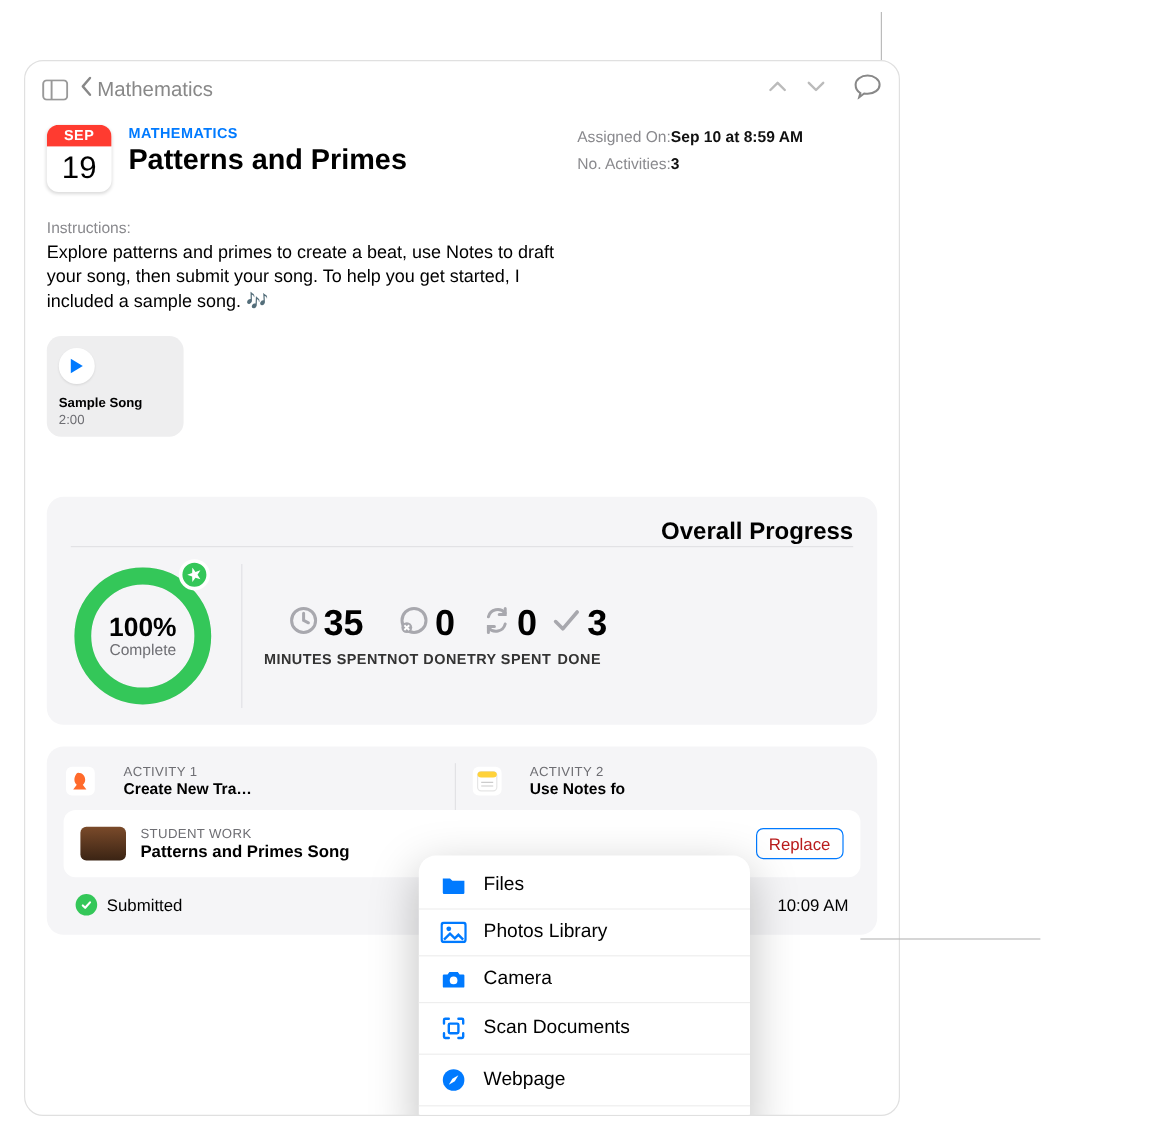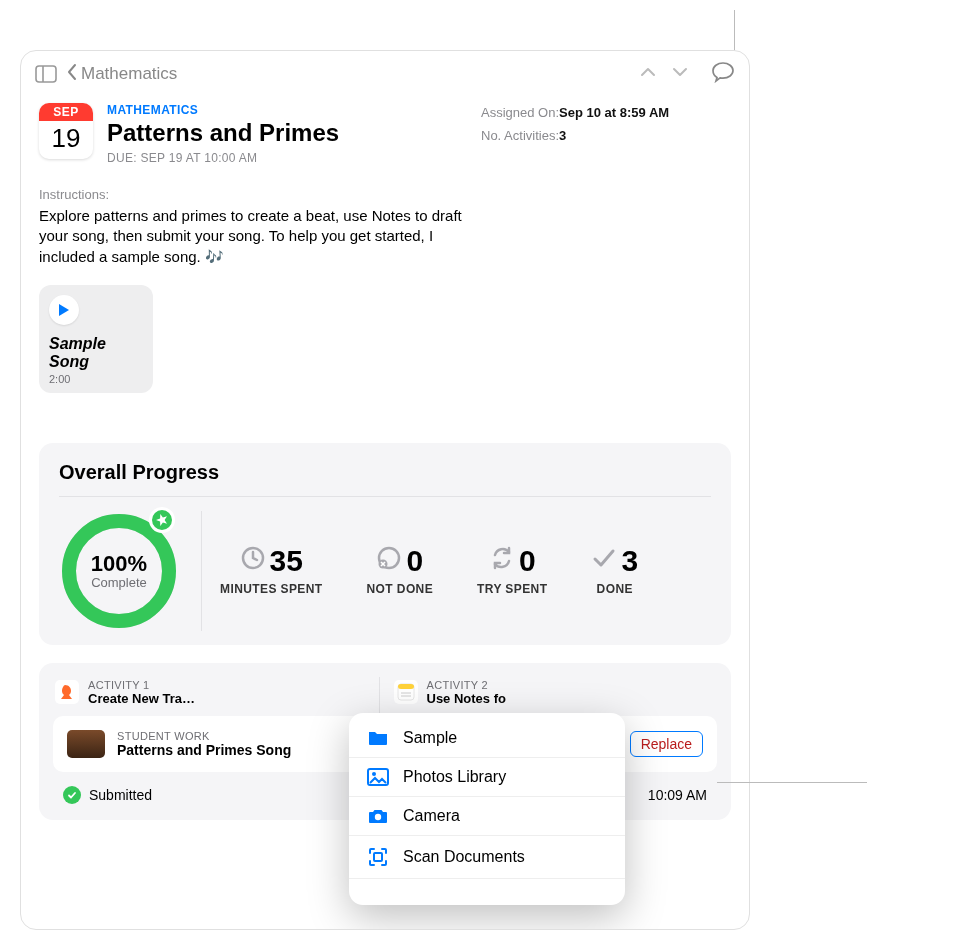--- a/index.html
+++ b/index.html
@@ -34,44 +34,44 @@
   .hrow .v { color:#111; font-weight:600; }
 
   
   .instr-label { padding: 22px 18px 4px 18px; color:#8a8a8e; font-size:13px; }
   .instr-body { padding: 0 40px 0 18px; font-size:15px; line-height:1.35; max-width: 510px; }
 
   
   .attachment { margin: 18px 18px 0 18px; width: 114px; background:#eeeeef; border-radius:12px; padding:10px 10px 8px 10px; }
   .play { width:30px; height:30px; border-radius:50%; background:#fff; display:flex; align-items:center; justify-content:center; box-shadow: 0 1px 2px rgba(0,0,0,.1); }
   .play svg { display:block; }
-  .att-name { font-size:16px; font-weight:700; margin-top:10px;font-style:italic; }
+  .att-name { font-size:11px; font-weight:700; margin-top:10px; }
   .att-dur { font-size:11px; color:#6e6e73; margin-top:2px; }
 
   
   .card { margin: 50px 18px 0 18px; background:#f5f5f7; border-radius:14px; padding:18px 20px 14px 20px; }
-  .card-title { font-size:20px; font-weight:700; padding-bottom:12px; border-bottom:1px solid #e2e2e5; }
+  .card-title { font-size:20px; font-weight:700; padding-bottom:0; border-bottom:1px solid #e2e2e5;text-align:right; }
   .progress-row { display:flex; align-items:center; padding-top:14px; }
   .ring-wrap { position:relative; width:120px; height:120px; }
   .ring-wrap svg { transform: rotate(-90deg); }
   .ring-center { position:absolute; inset:0; display:flex; flex-direction:column; align-items:center; justify-content:center; }
   .ring-pct { font-size:22px; font-weight:700; }
   .ring-lbl { font-size:13px; color:#6e6e73; margin-top:-2px; }
   .star-badge { position:absolute; top:-4px; right:4px; width:26px; height:26px; border-radius:50%; background:#34c759; border:3px solid #fff; display:flex; align-items:center; justify-content:center; color:#fff; }
   .vdiv { width:1px; background:#e2e2e5; align-self:stretch; margin:0 18px 0 22px; }
-  .stats { display:flex; gap: 44px; }
+  .stats { display:flex; }
   .stat { text-align:center; }
   .stat-top { display:flex; align-items:center; justify-content:center; gap:4px; font-size:30px; font-weight:700; line-height:1; }
   .stat-top .ic { color:#a8a8ae; }
   .stat-lbl { font-size:12px; font-weight:700; letter-spacing:.4px; margin-top:6px; color:#333; }
 
   
   .card2 { margin: 18px 18px 0 18px; background:#f5f5f7; border-radius:14px; padding:14px 14px 14px 14px; position:relative; }
   .acts { display:flex; gap: 0; }
-  .act { flex:1; display:flex; align-items:center; gap:9px; padding: 2px 8px 10px 2px; }
+  .act { flex:1; display:flex; align-items:center; gap:24px; padding: 2px 8px 10px 2px; }
   .act + .act { border-left:1px solid #e2e2e5; padding-left:14px; }
   .act-icon { width:24px; height:24px; border-radius:5px; display:flex; align-items:center; justify-content:center; }
   .act-icon.gb { background:#fff; }
   .act-icon.notes { background:#fff; }
   .act-meta .k { font-size:11px; color:#6e6e73; letter-spacing:.3px;}
   .act-meta .n { font-size:13px; font-weight:700;}
 
   .work { background:#fff; border-radius:10px; padding:14px 14px; display:flex; align-items:center; gap:12px; }
   .work-thumb { width:38px; height:28px; border-radius:5px; background:linear-gradient(#7a4a2a,#3b2414); }
   .work-meta .k { font-size:11px; color:#6e6e73; letter-spacing:.3px;}
@@ -132,21 +132,20 @@
   </div>
 
   <div class="header">
     <div class="cal">
       <div class="cal-top">SEP</div>
       <div class="cal-day">19</div>
     </div>
     <div class="hcenter">
       <div class="subject">MATHEMATICS</div>
       <div class="title">Patterns and Primes</div>
-      <div class="due">DUE: SEP 19 AT 10:00 AM</div>
     </div>
     <div class="hright">
       <div class="hrow">
         <span>Assigned On:</span>
         <span class="v">Sep 10 at 8:59 AM</span>
       </div>
       <div class="hrow">
         <span>No. Activities:</span>
         <span class="v">3</span>
       </div>
@@ -292,21 +291,21 @@
     </div>
   </div>
 
   <div class="menu">
     <div class="mitem">
       <span class="mi">
         <svg width="22" height="18" viewBox="0 0 22 18">
             <path d="M2 3h6l2 2h10v10a1 1 0 0 1-1 1H3a1 1 0 0 1-1-1V3z" fill="#007aff"></path>
           </svg>
       </span>
-      <span>Sample</span>
+      <span>Files</span>
     </div>
     <div class="mitem">
       <span class="mi">
         <svg width="22" height="18" viewBox="0 0 22 18">
             <rect x="1" y="1" width="20" height="16" rx="2" fill="none" stroke="#007aff" stroke-width="2"></rect>
             <circle cx="7" cy="6" r="2" fill="#007aff"></circle>
             <path d="M3 15l5-5 4 4 3-3 4 4" fill="none" stroke="#007aff" stroke-width="2"></path>
           </svg>
       </span>
       <span>Photos Library</span>
@@ -323,20 +322,29 @@
     <div class="mitem">
       <span class="mi">
         <svg width="22" height="22" viewBox="0 0 22 22">
             <path d="M3 7V4a1 1 0 0 1 1-1h3M19 7V4a1 1 0 0 0-1-1h-3M3 15v3a1 1 0 0 0 1 1h3M19 15v3a1 1 0 0 1-1 1h-3" fill="none" stroke="#007aff" stroke-width="2" stroke-linecap="round"></path>
             <rect x="7" y="7" width="8" height="8" rx="1" fill="none" stroke="#007aff" stroke-width="2"></rect>
           </svg>
       </span>
       <span>Scan Documents</span>
     </div>
     <div class="mitem">
+      <span class="mi">
+        <svg width="22" height="22" viewBox="0 0 22 22">
+            <circle cx="11" cy="11" r="9" fill="#007aff"></circle>
+            <polygon points="15,7 12,12 7,15 10,10" fill="#fff"></polygon>
+          </svg>
+      </span>
+      <span>Webpage</span>
+    </div>
+    <div class="mitem">
       
       
     </div>
   </div>
 
 </div>
 
 <div class="callout-right"></div>
 
 </body></html>

